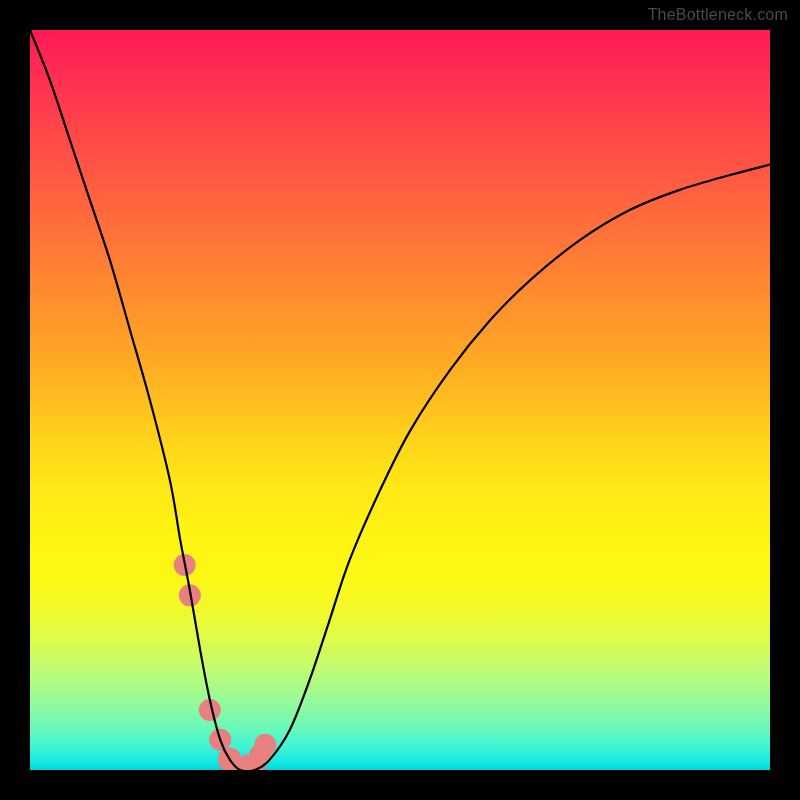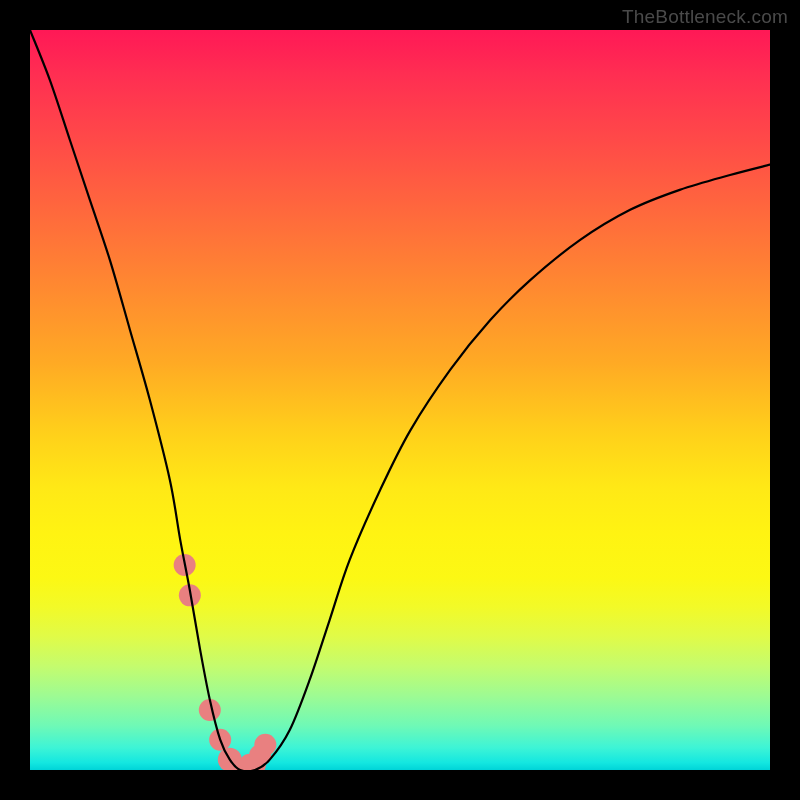--- a/index.html
+++ b/index.html
@@ -48,21 +48,21 @@
       #3df4d6 97%,
       #14e7e0 99%,
       #00d4d8 100%
     );
   }
   .watermark {
     position: absolute;
     top: 6px;
     right: 12px;
     color: #4a4a4a;
-    font-size: 19px;
+    font-size: 16px;
     letter-spacing: 0.2px;
     font-weight: 400;
     text-align: center;
   }
   svg.curve {
     position: absolute;
     inset: 0;
   }
   .marker {
     fill: #e98080;

